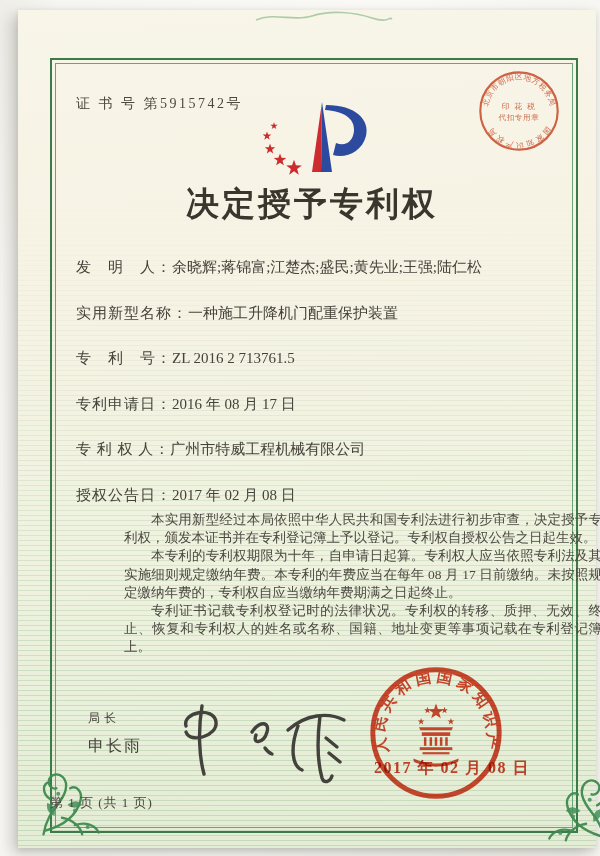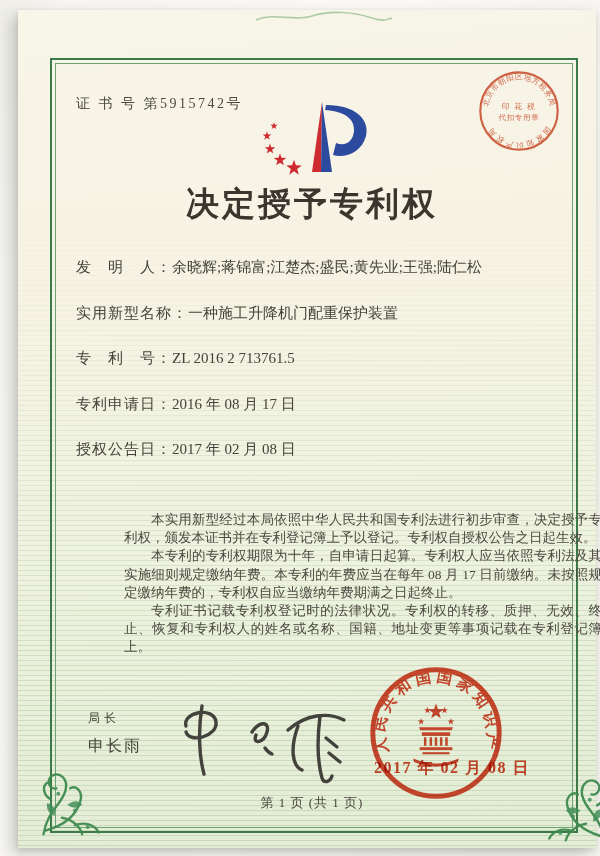--- a/index.html
+++ b/index.html
@@ -46,21 +46,21 @@
   .paras p{margin:0;text-indent:2em;}
   .signer-title{position:absolute;left:70px;top:700px;font-size:12px;letter-spacing:4px;color:#45423a;}
   .signer-name{position:absolute;left:70px;top:726px;font-size:16px;letter-spacing:2px;color:#45423a;}
   .signature{position:absolute;left:150px;top:686px;width:212px;height:96px;}
   .tax-stamp{position:absolute;left:458px;top:58px;width:86px;height:86px;opacity:.88;}
   .office-seal{position:absolute;left:347px;top:652px;width:142px;height:142px;opacity:.93;mix-blend-mode:multiply;}
   .seal-date{
     position:absolute;left:356px;top:748px;font-size:16px;font-weight:600;
     letter-spacing:1.5px;color:#cf3418;white-space:nowrap;mix-blend-mode:multiply;opacity:.92;
   }
-  .page-footer{position:absolute;left:32px;top:784px;width:524px;text-align:center;font-size:13px;color:#4b483f;letter-spacing:1px;}
+  .page-footer{position:absolute;left:32px;top:784px;width:524px;font-size:13px;color:#4b483f;letter-spacing:1px;}
   .ornament{position:absolute;width:92px;height:92px;}
   .ornament.bl{left:20px;top:736px;}
   .ornament.br{left:500px;top:742px;transform:scaleX(-1);}
   .artifact-top{position:absolute;left:236px;top:0px;width:140px;height:14px;}
 </style>
 </head>
 <body>
 
 <div class="paper">
   <div class="guilloche"></div>
@@ -109,20 +109,21 @@
     </text>
     <text x="60" y="57" text-anchor="middle" font-size="11" fill="#c8502e" letter-spacing="2">印 花 税</text>
     <text x="60" y="72" text-anchor="middle" font-size="10.5" fill="#c8502e" letter-spacing="1">代扣专用章</text>
   </svg>
 
   <div class="fields">
     <div class="field"><span class="flabel">发　明　人：</span><span class="fvalue">余晓辉;蒋锦富;江楚杰;盛民;黄先业;王强;陆仁松</span></div>
     <div class="field"><span class="flabel">实用新型名称：</span><span class="fvalue">一种施工升降机门配重保护装置</span></div>
     <div class="field"><span class="flabel">专　利　号：</span><span class="fvalue">ZL 2016 2 713761.5</span></div>
     <div class="field"><span class="flabel">专利申请日：</span><span class="fvalue">2016 年 08 月 17 日</span></div>
+    <div class="field"><span class="flabel">专 利 权 人：</span><span class="fvalue">广州市特威工程机械有限公司</span></div>
     <div class="field"><span class="flabel">授权公告日：</span><span class="fvalue">2017 年 02 月 08 日</span></div>
   </div>
 
   <div class="paras">
     <p>本实用新型经过本局依照中华人民共和国专利法进行初步审查，决定授予专利权，颁发本证书并在专利登记簿上予以登记。专利权自授权公告之日起生效。</p>
     <p>本专利的专利权期限为十年，自申请日起算。专利权人应当依照专利法及其实施细则规定缴纳年费。本专利的年费应当在每年 08 月 17 日前缴纳。未按照规定缴纳年费的，专利权自应当缴纳年费期满之日起终止。</p>
     <p>专利证书记载专利权登记时的法律状况。专利权的转移、质押、无效、终止、恢复和专利权人的姓名或名称、国籍、地址变更等事项记载在专利登记簿上。</p>
   </div>
 
   <div class="signer-title">局长</div>

